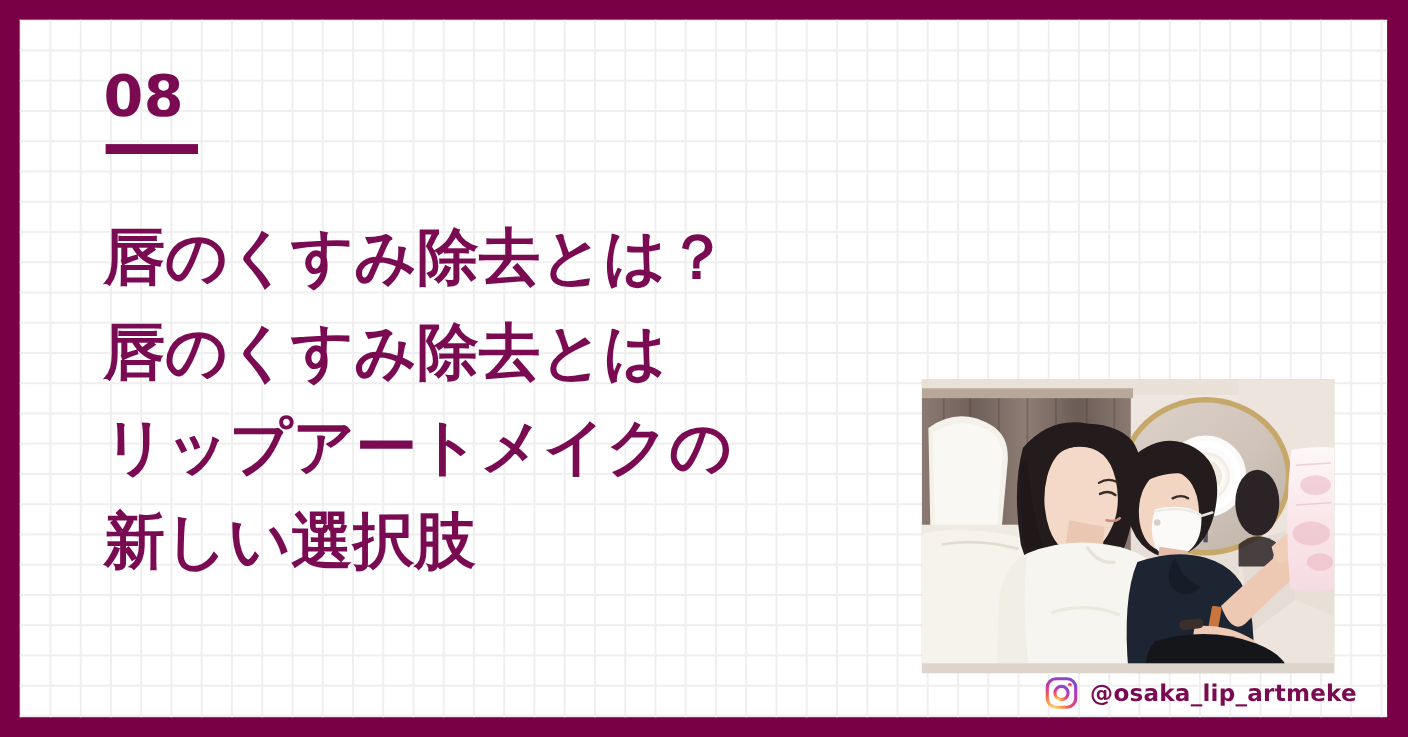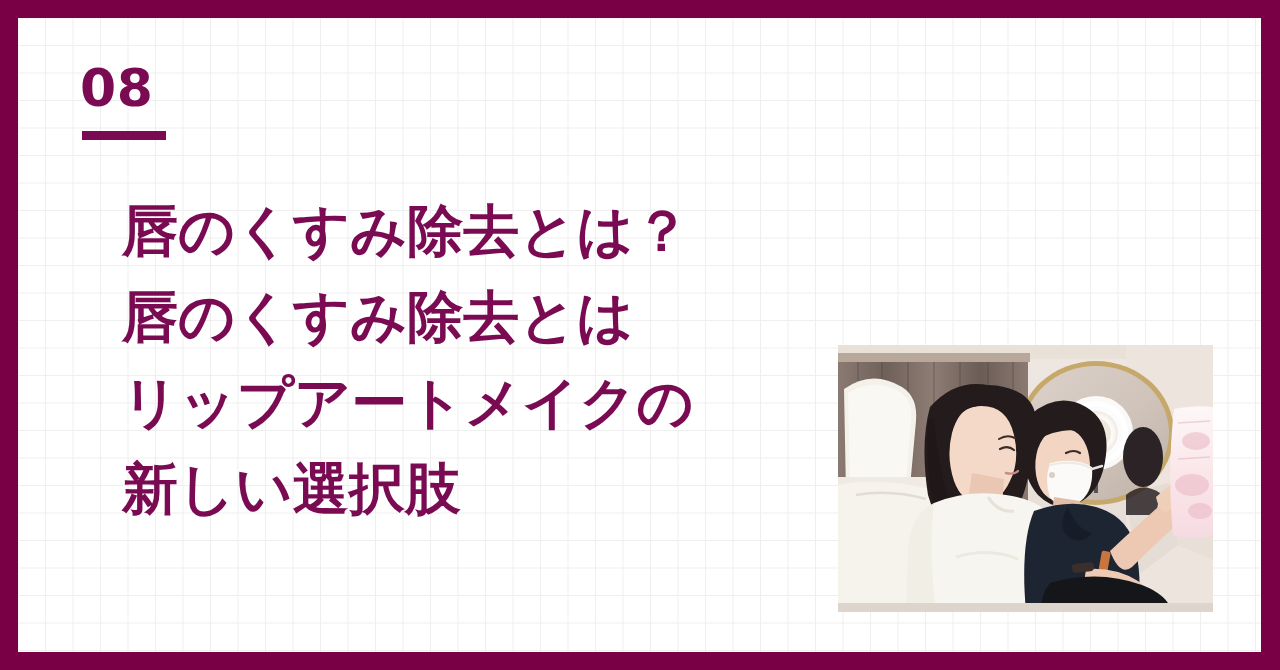--- a/index.html
+++ b/index.html
@@ -33,21 +33,21 @@
       linear-gradient(to right, #efefef 1.4px, transparent 1.4px),
       linear-gradient(to bottom, #efefef 1.4px, transparent 1.4px);
     background-size: 27.5px 27.5px;
     background-position: -0.5px -0.5px;
     overflow: hidden;
   }
 
   
   #number-block {
     position: absolute;
-    left: 62px;
+    left: 76px;
     top: 44px;
   }
   #number-text {
     font-family: "DejaVu Sans", "Liberation Sans", sans-serif;
     font-weight: 700;
     font-size: 52px;
     line-height: 1;
     color: #7a0b52;
     letter-spacing: 0.5px;
   }
@@ -60,28 +60,27 @@
   }
 
   
   #headline {
     position: absolute;
     left: 76px;
     top: 174px;
     width: 660px;
   }
   .headline-line {
-    font-family: Liberation Mono, monospace;
+    font-family: Liberation Serif, serif;
     font-weight: 700;
     font-size: 56px;
     line-height: 86px;
     color: #7a0b52;
     white-space: nowrap;
     letter-spacing: 0px;
-    margin-left: 28px;
   }
 
   
   #photo-frame {
     position: absolute;
     left: 820px;
     top: 327px;
     width: 375px;
     height: 267px;
     overflow: hidden;
@@ -255,15 +254,33 @@
         </g>
         <g opacity="0.4" stroke="#d59fb0" stroke-width="1.4">
           <line x1="340" y1="78" x2="372" y2="76"></line>
           <line x1="340" y1="114" x2="372" y2="112"></line>
         </g>
 
         <rect x="0" y="258" width="375" height="9" fill="#ddd4cb"></rect>
       </svg>
     </div>
 
+    <div id="credit">
+      <svg id="ig-icon" viewBox="0 0 32 32">
+        <defs>
+          <radialGradient id="igG" cx="22%" cy="104%" r="122%">
+            <stop offset="0%" stop-color="#ffd676"></stop>
+            <stop offset="22%" stop-color="#f8a14d"></stop>
+            <stop offset="42%" stop-color="#ef5f5f"></stop>
+            <stop offset="62%" stop-color="#d63a8f"></stop>
+            <stop offset="82%" stop-color="#a13fc4"></stop>
+            <stop offset="100%" stop-color="#7b4fd0"></stop>
+          </radialGradient>
+        </defs>
+        <rect x="2.2" y="2.2" width="27.6" height="27.6" rx="8.4" ry="8.4" fill="none" stroke="url(#igG)" stroke-width="3.1"></rect>
+        <circle cx="16" cy="16" r="6.4" fill="none" stroke="url(#igG)" stroke-width="3.1"></circle>
+        <circle cx="24.1" cy="8.1" r="1.9" fill="url(#igG)"></circle>
+      </svg>
+      <span id="credit-handle">@osaka_lip_artmeke</span>
+    </div>
 
   </div>
 </div>
 
 </body></html>

